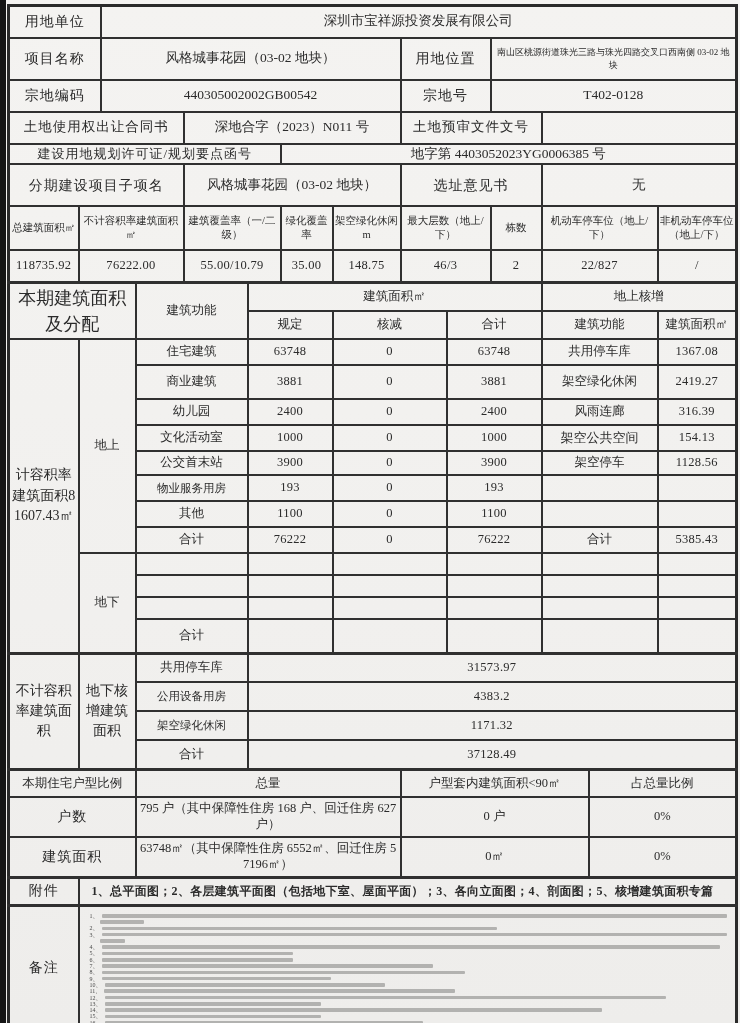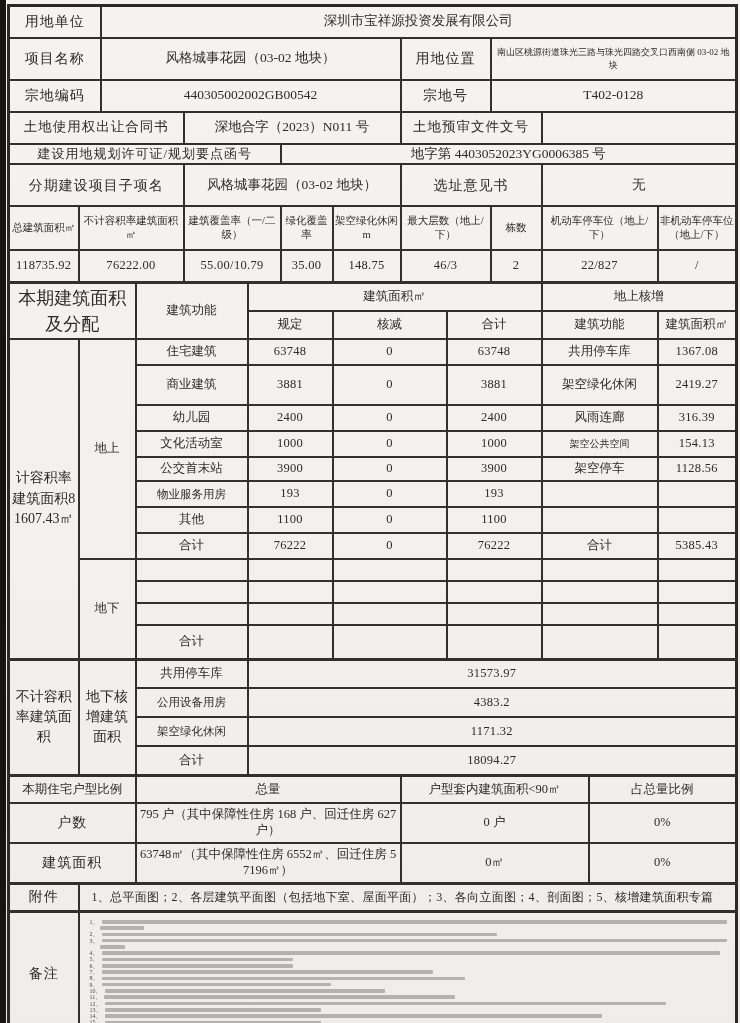--- a/index.html
+++ b/index.html
@@ -9,21 +9,21 @@
   table.doc{position:absolute;left:7px;top:4px;width:729px;border-collapse:collapse;table-layout:fixed;border:3px solid #2a2a2a;}
   td{border:2px solid #303030;text-align:center;vertical-align:middle;padding:1px 3px;line-height:1.25;font-size:13px;overflow:hidden;word-break:break-all;}
   tr.heavy td{border-top-width:3px;}
   .lbl{font-size:14px;letter-spacing:1px;}
   .val{font-size:13.5px;}
   .small-val{font-size:9px;line-height:1.4;margin-left:12px;}
   .hdr{font-size:10.5px;line-height:1.35;padding:1px 1px;}
   .num{font-size:12.5px;letter-spacing:0.3px;}
   .s2{font-size:12.5px;}
   .sidelbl{font-size:14px;line-height:1.45;padding:1px 2px;}
-  .attach{font-size:12px;text-align:left;padding-left:12px;letter-spacing:0.3px;}
+  .attach{font-size:12px;text-align:left;padding-left:12px;letter-spacing:0.3px;font-weight:bold;}
   .remarks-cell{vertical-align:top;padding:6px 8px 4px 10px;}
   .rl{display:flex;align-items:center;gap:3px;height:6.3px;}
   .rl .n{font-size:6px;line-height:6px;color:#4a4a4a;flex:0 0 auto;min-width:7px;text-align:right;}
   .rl .bar{height:3.6px;background:#8f8f8d;opacity:0.62;border-radius:1px;filter:blur(0.4px);}
   .watermark{position:absolute;right:10px;bottom:8px;font-size:22px;font-weight:bold;letter-spacing:1px;color:#fbf9f3;
     text-shadow:1px 1px 0 #87857d,-1px -1px 0 #87857d,1px -1px 0 #87857d,-1px 1px 0 #87857d,2px 3px 3px rgba(95,93,86,0.75);
     white-space:nowrap;}
 </style>
 </head>
 <body>
@@ -129,42 +129,42 @@
     <tr style="height:26px">
       <td rowspan="12" class="sidelbl">计容积率建筑面积81607.43㎡</td>
       <td colspan="2" rowspan="8" class="s2">地上</td>
       <td colspan="2" class="s2">住宅建筑</td>
       <td colspan="2" class="num">63748</td>
       <td colspan="2" class="num">0</td>
       <td colspan="2" class="num">63748</td>
       <td colspan="2" class="s2">共用停车库</td>
       <td class="num">1367.08</td>
     </tr>
-    <tr style="height:40px">
+    <tr style="height:34px">
       <td colspan="2" class="s2">商业建筑</td>
       <td colspan="2" class="num">3881</td>
       <td colspan="2" class="num">0</td>
       <td colspan="2" class="num">3881</td>
       <td colspan="2" class="s2">架空绿化休闲</td>
       <td class="num">2419.27</td>
     </tr>
     <tr style="height:26px">
       <td colspan="2" class="s2">幼儿园</td>
       <td colspan="2" class="num">2400</td>
       <td colspan="2" class="num">0</td>
       <td colspan="2" class="num">2400</td>
       <td colspan="2" class="s2">风雨连廊</td>
       <td class="num">316.39</td>
     </tr>
     <tr style="height:26px">
       <td colspan="2" class="s2">文化活动室</td>
       <td colspan="2" class="num">1000</td>
       <td colspan="2" class="num">0</td>
       <td colspan="2" class="num">1000</td>
-      <td colspan="2" class="s2" style="font-size:10px">架空公共空间</td>
+      <td colspan="2" class="s2" style="font-size:13px">架空公共空间</td>
       <td class="num">154.13</td>
     </tr>
     <tr style="height:24px">
       <td colspan="2" class="s2">公交首末站</td>
       <td colspan="2" class="num">3900</td>
       <td colspan="2" class="num">0</td>
       <td colspan="2" class="num">3900</td>
       <td colspan="2" class="s2">架空停车</td>
       <td class="num">1128.56</td>
     </tr>
@@ -236,21 +236,21 @@
     <tr style="height:29px">
       <td colspan="2" class="s2" style="font-size:11.5px">公用设备用房</td>
       <td colspan="9" class="num">4383.2</td>
     </tr>
     <tr style="height:29px">
       <td colspan="2" class="s2" style="font-size:11.5px">架空绿化休闲</td>
       <td colspan="9" class="num">1171.32</td>
     </tr>
     <tr style="height:29px">
       <td colspan="2" class="s2">合计</td>
-      <td colspan="9" class="num">18094.27</td>
+      <td colspan="9" class="num">37128.49</td>
     </tr>
 
     <tr style="height:28px" class="heavy">
       <td colspan="3" class="sidelbl" style="font-size:12.5px">本期住宅户型比例</td>
       <td colspan="5" class="s2">总量</td>
       <td colspan="4" class="s2">户型套内建筑面积&lt;90㎡</td>
       <td colspan="2" class="s2">占总量比例</td>
     </tr>
     <tr style="height:40px">
       <td colspan="3" class="lbl">户数</td>

